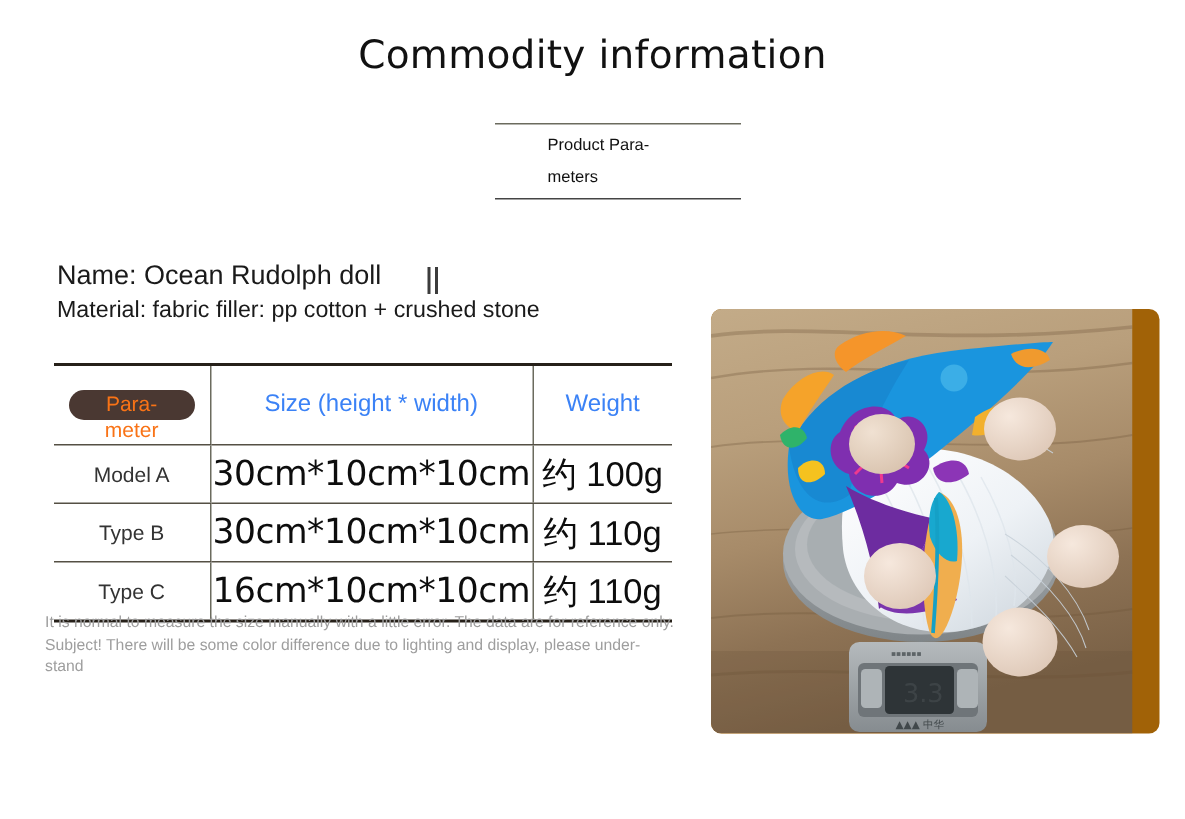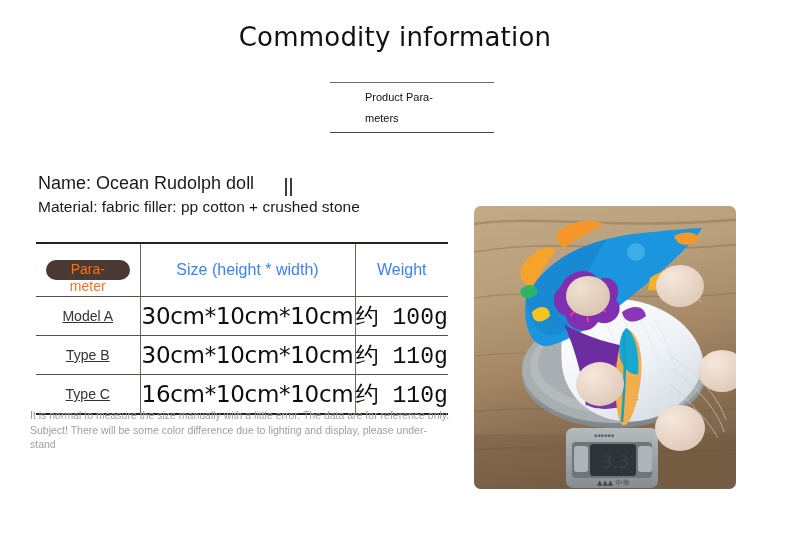--- a/index.html
+++ b/index.html
@@ -150,58 +150,57 @@
 
   .th-text {
     text-align: center;
     font-size: 16px;
     color: #3b82f6;
   }
   .row-label {
     text-align: center;
     font-size: 14px;
     color: #333333;
-    text-decoration: underline;
   }
   .size-cell {
     text-align: center;
     font-size: 23px;
     color: #0d0d0d;
     font-family: "DejaVu Sans", sans-serif;
     letter-spacing: -0.3px;
   }
   .weight-cell {
     text-align: center;
     font-size: 23px;
     color: #0d0d0d;
-    font-family: Liberation Mono, monospace;
+    font-family: Liberation Sans, sans-serif;
   }
 
   
   .fineprint {
     position: absolute;
     left: 30px;
     top: 408px;
     width: 446px;
     font-size: 10.5px;
     line-height: 14.5px;
     color: #9e9e9e;
     font-family: "Liberation Sans", sans-serif;
   }
 
   
   .photo-frame {
     position: absolute;
     left: 474px;
     top: 206px;
-    width: 262px;
+    width: 299px;
     height: 283px;
     border-radius: 7px;
     overflow: hidden;
-    background: #f9a8d4;
+    background: #a16207;
   }
   .photo-svg { display: block; width: 281px; height: 283px; }
 </style>
 </head>
 <body>
 
 <div class="page">
 
   <div class="main-title">Commodity information</div>
 

